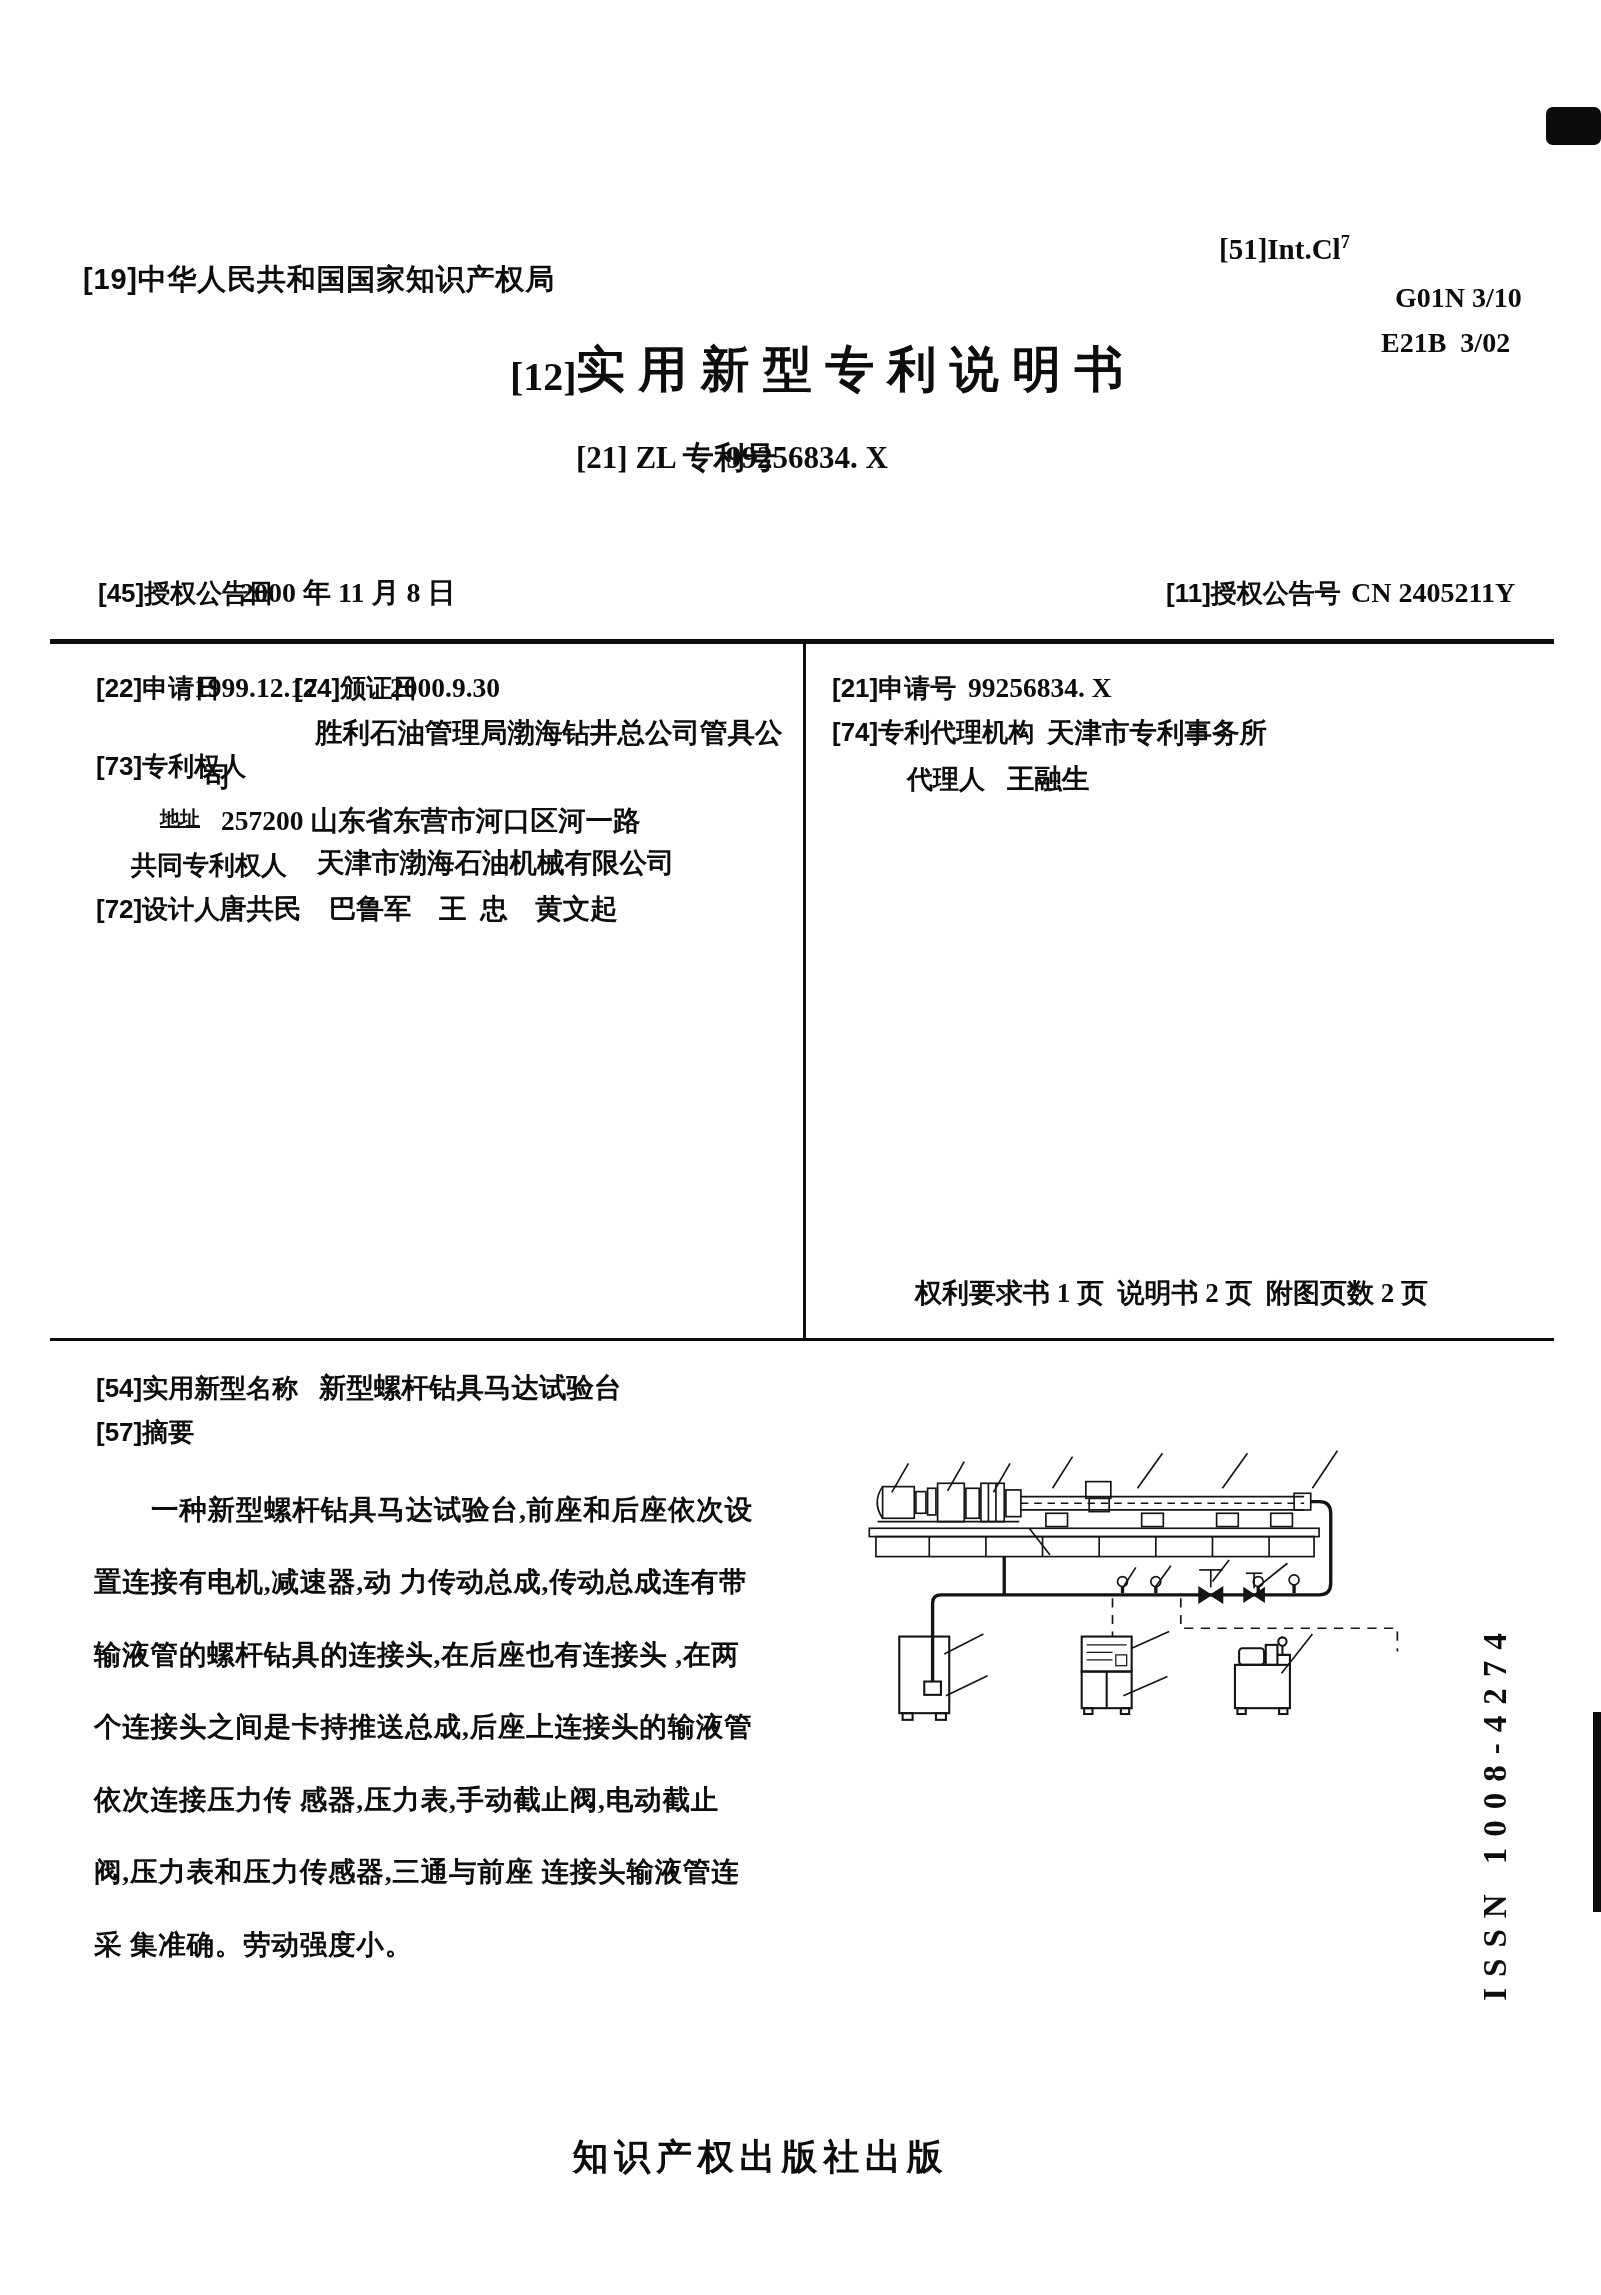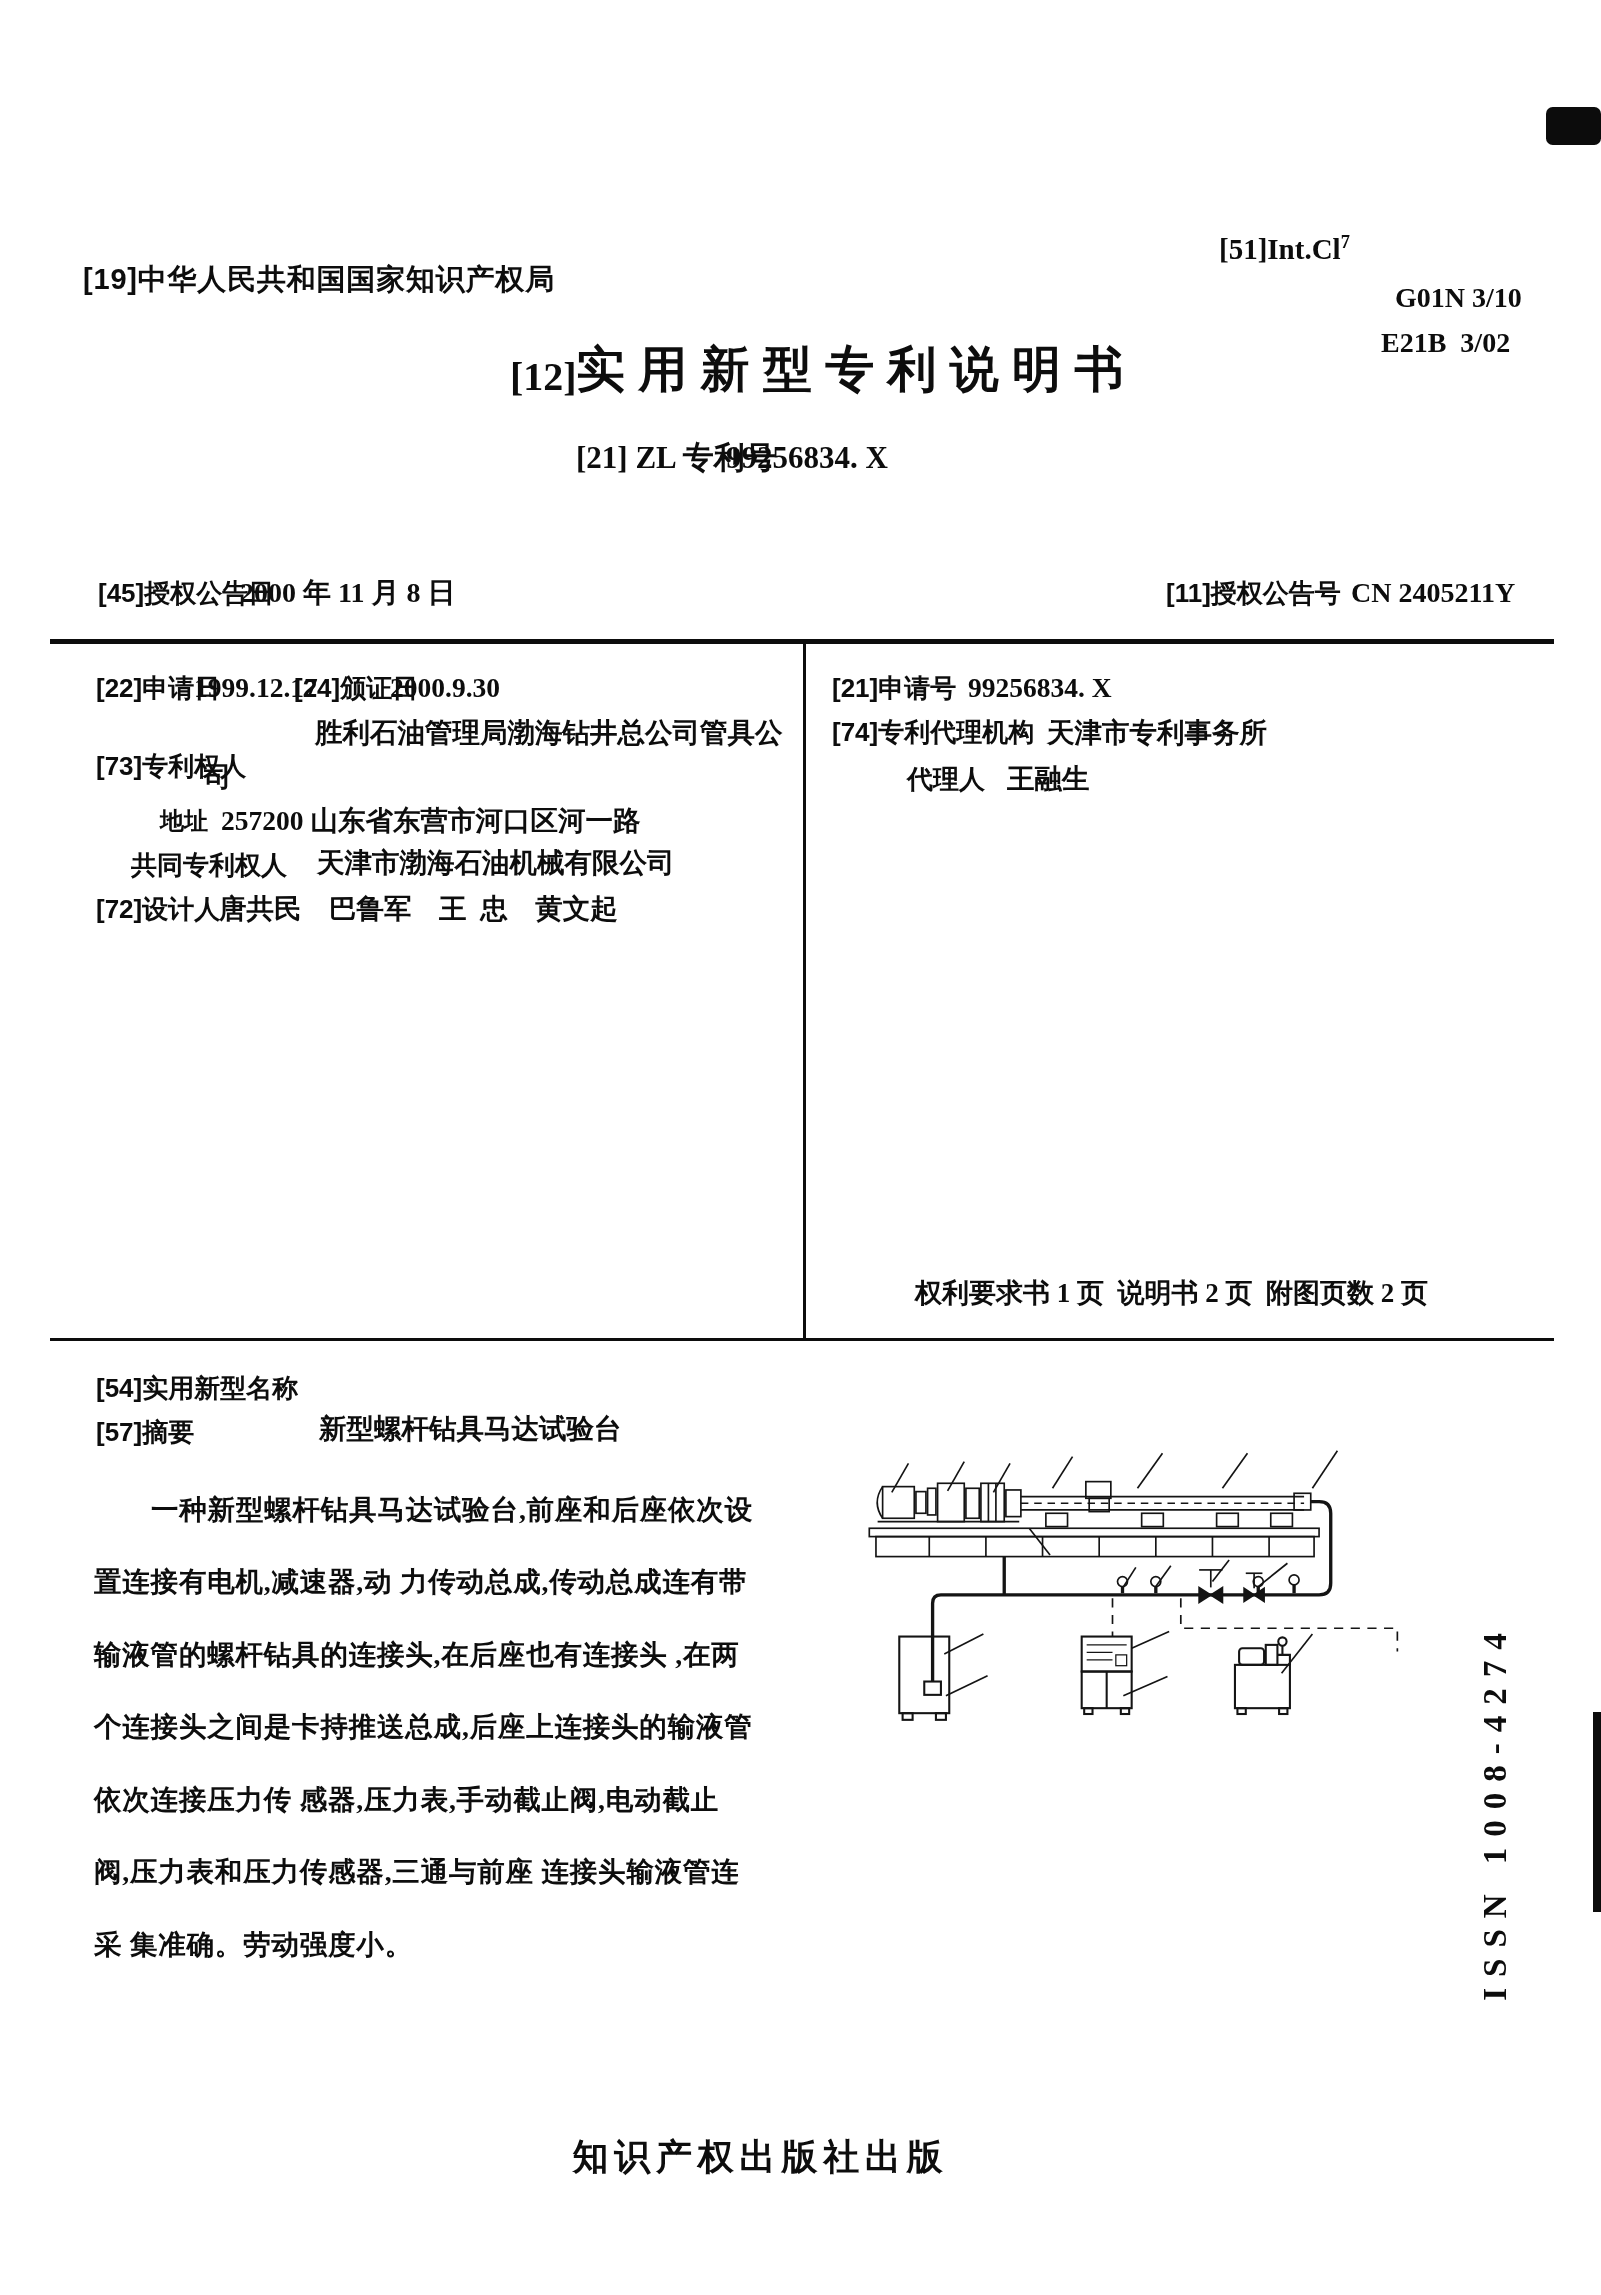--- a/index.html
+++ b/index.html
@@ -53,42 +53,42 @@
 
   <div class="abs hei" style="left:96px;top:674px;font-size:26px;">[22]申请日</div>
   <div class="abs sb" style="left:194px;top:672px;font-size:27.5px;">1999.12.17</div>
   <div class="abs hei" style="left:294px;top:674px;font-size:26px;">[24]颁证日</div>
   <div class="abs sb" style="left:390px;top:672px;font-size:27.5px;">2000.9.30</div>
 
   <div class="abs hei" style="left:96px;top:752px;font-size:26px;">[73]专利权人</div>
   <div class="abs sb" style="left:315px;top:717px;font-size:27.5px;">胜利石油管理局渤海钻井总公司管具公</div>
   <div class="abs sb" style="left:204px;top:761px;font-size:27.5px;">司</div>
 
-  <div class="abs hei" style="left:160px;top:807px;font-size:24px;">地址</div>
+  <div class="abs hei" style="left:160px;top:807px;font-size:20px;text-decoration:underline;">地址</div>
   <div class="abs sb" style="left:221px;top:805px;font-size:27.5px;">257200 山东省东营市河口区河一路</div>
 
   <div class="abs hei" style="left:131px;top:851px;font-size:26px;">共同专利权人</div>
   <div class="abs sb" style="left:317px;top:849px;font-size:27.5px;font-family:Liberation Mono, monospace;">天津市渤海石油机械有限公司</div>
 
   <div class="abs hei" style="left:96px;top:895px;font-size:26px;">[72]设计人</div>
   <div class="abs sb" style="left:219px;top:893px;font-size:27.5px;">唐共民    巴鲁军    王  忠    黄文起</div>
 
   <div class="abs hei" style="left:832px;top:674px;font-size:26px;">[21]申请号</div>
   <div class="abs sb" style="left:968px;top:672px;font-size:27.5px;">99256834. X</div>
 
   <div class="abs hei" style="left:832px;top:718px;font-size:26px;">[74]专利代理机构</div>
   <div class="abs sb" style="left:1047px;top:717px;font-size:27.5px;">天津市专利事务所</div>
 
   <div class="abs hei" style="left:907px;top:765px;font-size:26px;">代理人</div>
   <div class="abs sb" style="left:1007px;top:763px;font-size:27.5px;">王融生</div>
 
   <div class="abs b" style="left:891px;top:1278px;font-size:27px;margin-left:24px;">权利要求书 1 页  说明书 2 页  附图页数 2 页</div>
 
   <div class="abs hei" style="left:96px;top:1374px;font-size:26px;">[54]实用新型名称</div>
-  <div class="abs hei" style="left:319px;top:1372px;font-size:27.5px;margin-top:41px;">新型螺杆钻具马达试验台</div>
+  <div class="abs hei" style="left:319px;top:1372px;font-size:27.5px;">新型螺杆钻具马达试验台</div>
   <div class="abs hei" style="left:96px;top:1418px;font-size:26px;">[57]摘要</div>
 
   <div class="abs" style="left:94px;top:1458px;width:742px;">
     <div class="abstract-line indent">一种新型螺杆钻具马达试验台,前座和后座依次设</div>
     <div class="abstract-line">置连接有电机,减速器,动 力传动总成,传动总成连有带</div>
     <div class="abstract-line">输液管的螺杆钻具的连接头,在后座也有连接头 ,在两</div>
     <div class="abstract-line">个连接头之间是卡持推送总成,后座上连接头的输液管</div>
     <div class="abstract-line">依次连接压力传 感器,压力表,手动截止阀,电动截止</div>
     <div class="abstract-line">阀,压力表和压力传感器,三通与前座 连接头输液管连</div>
     <div class="abstract-line">采 集准确。劳动强度小。</div>

